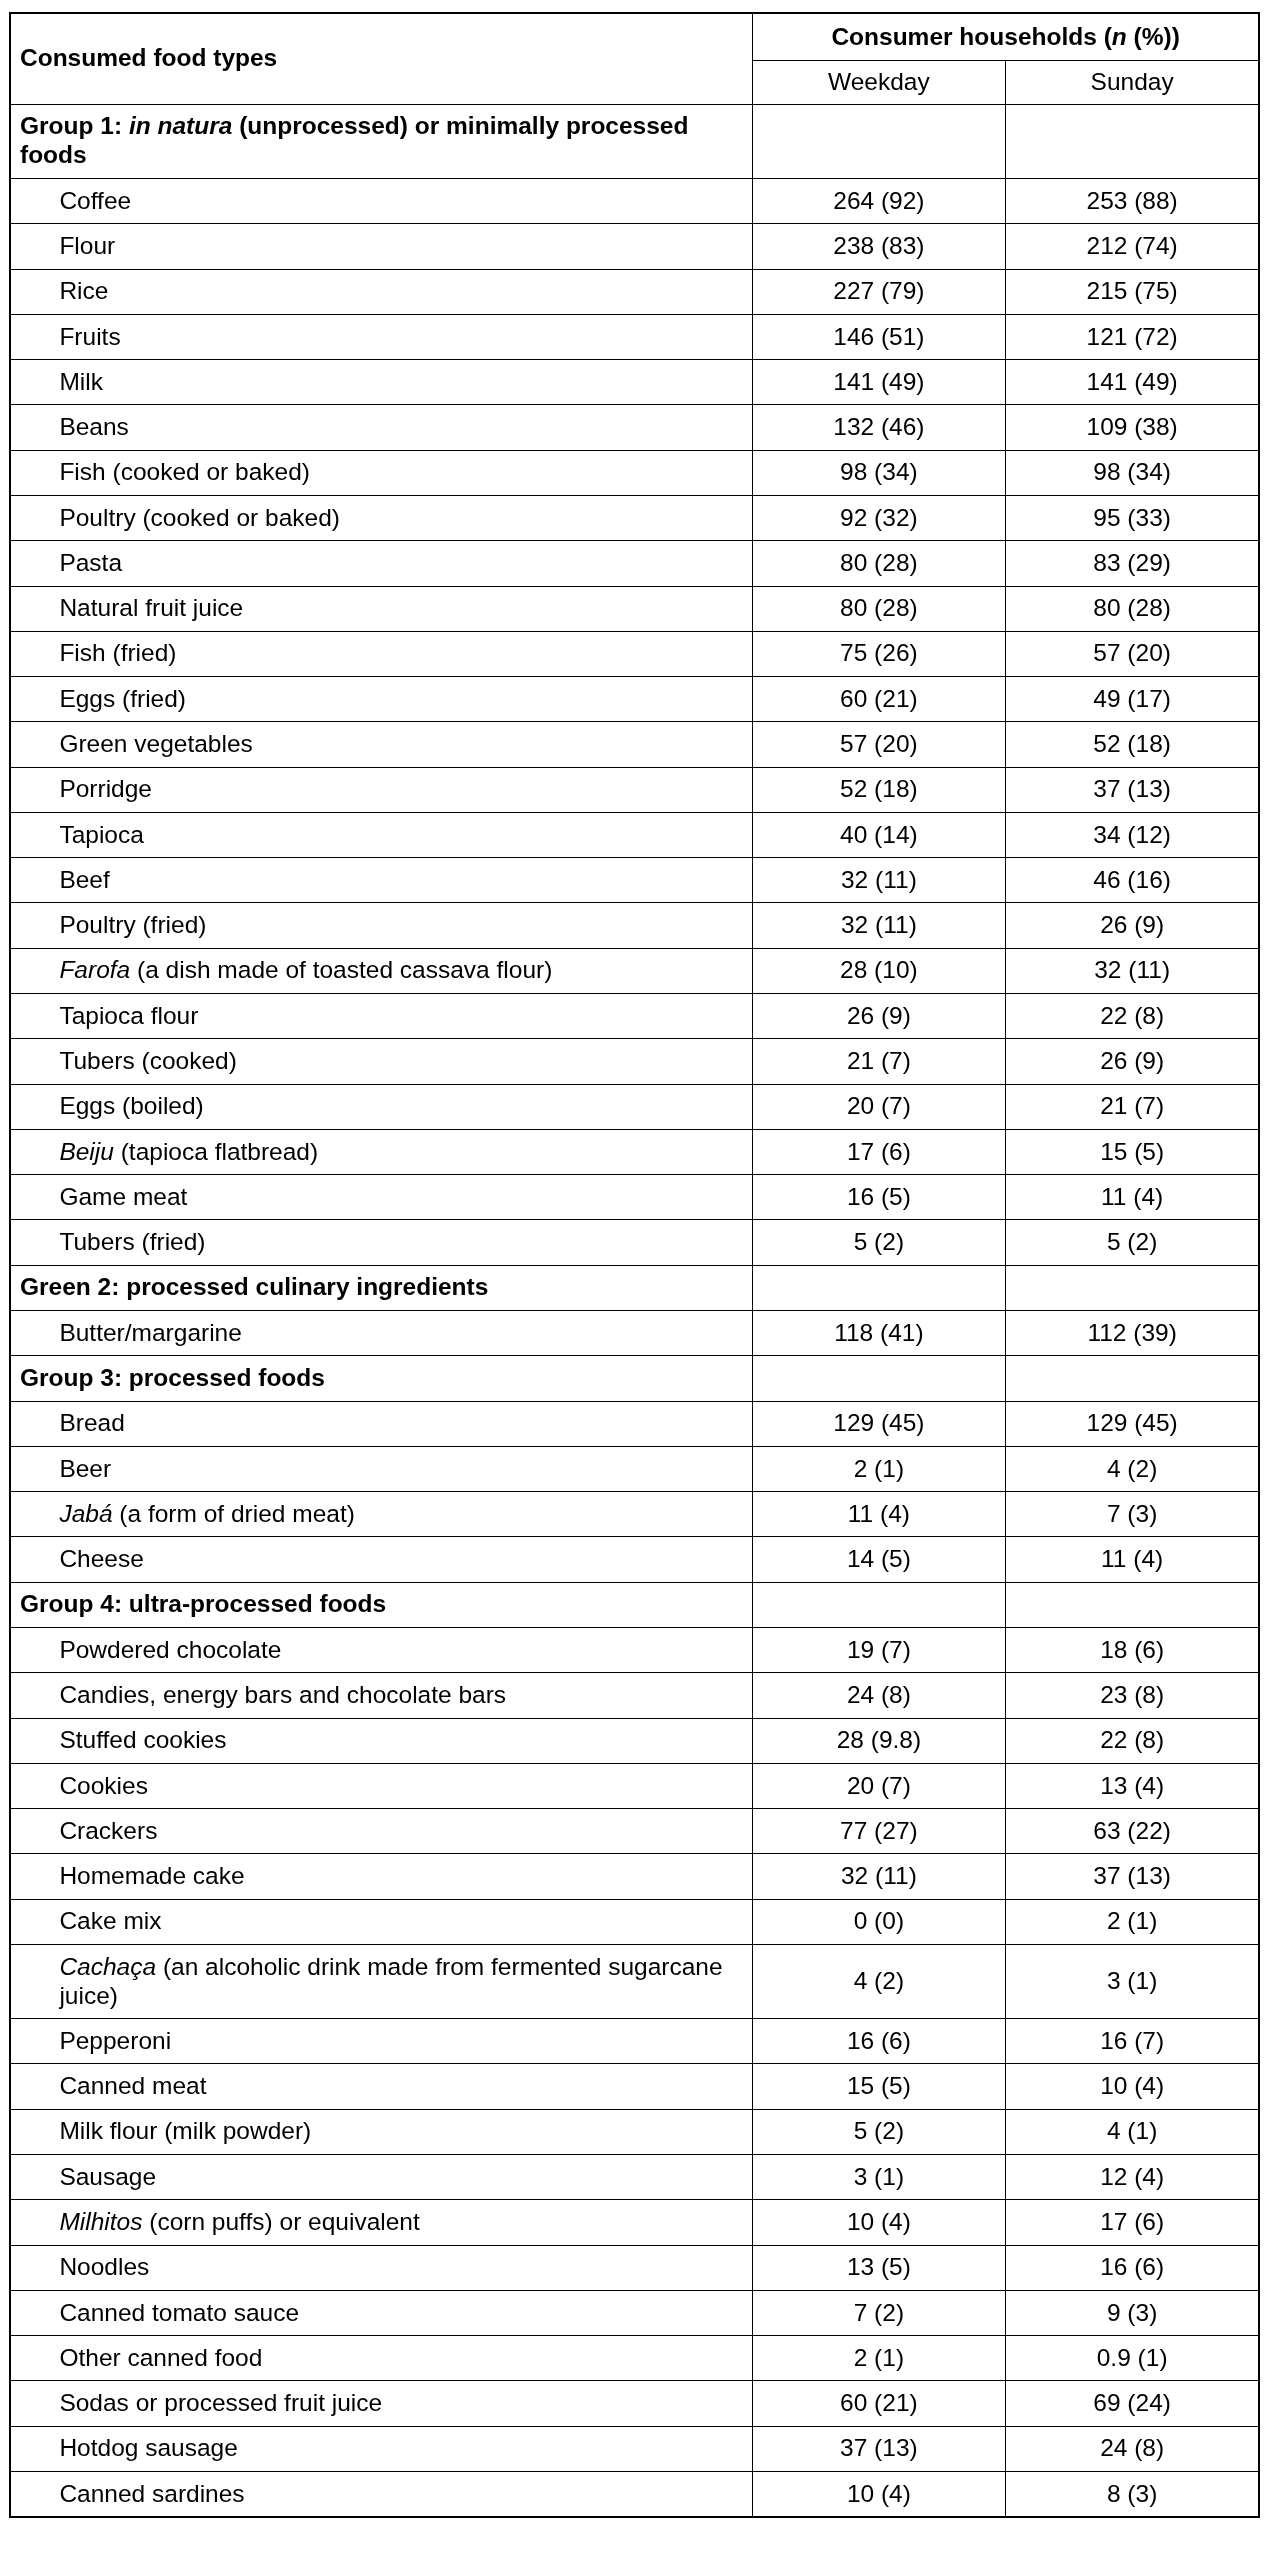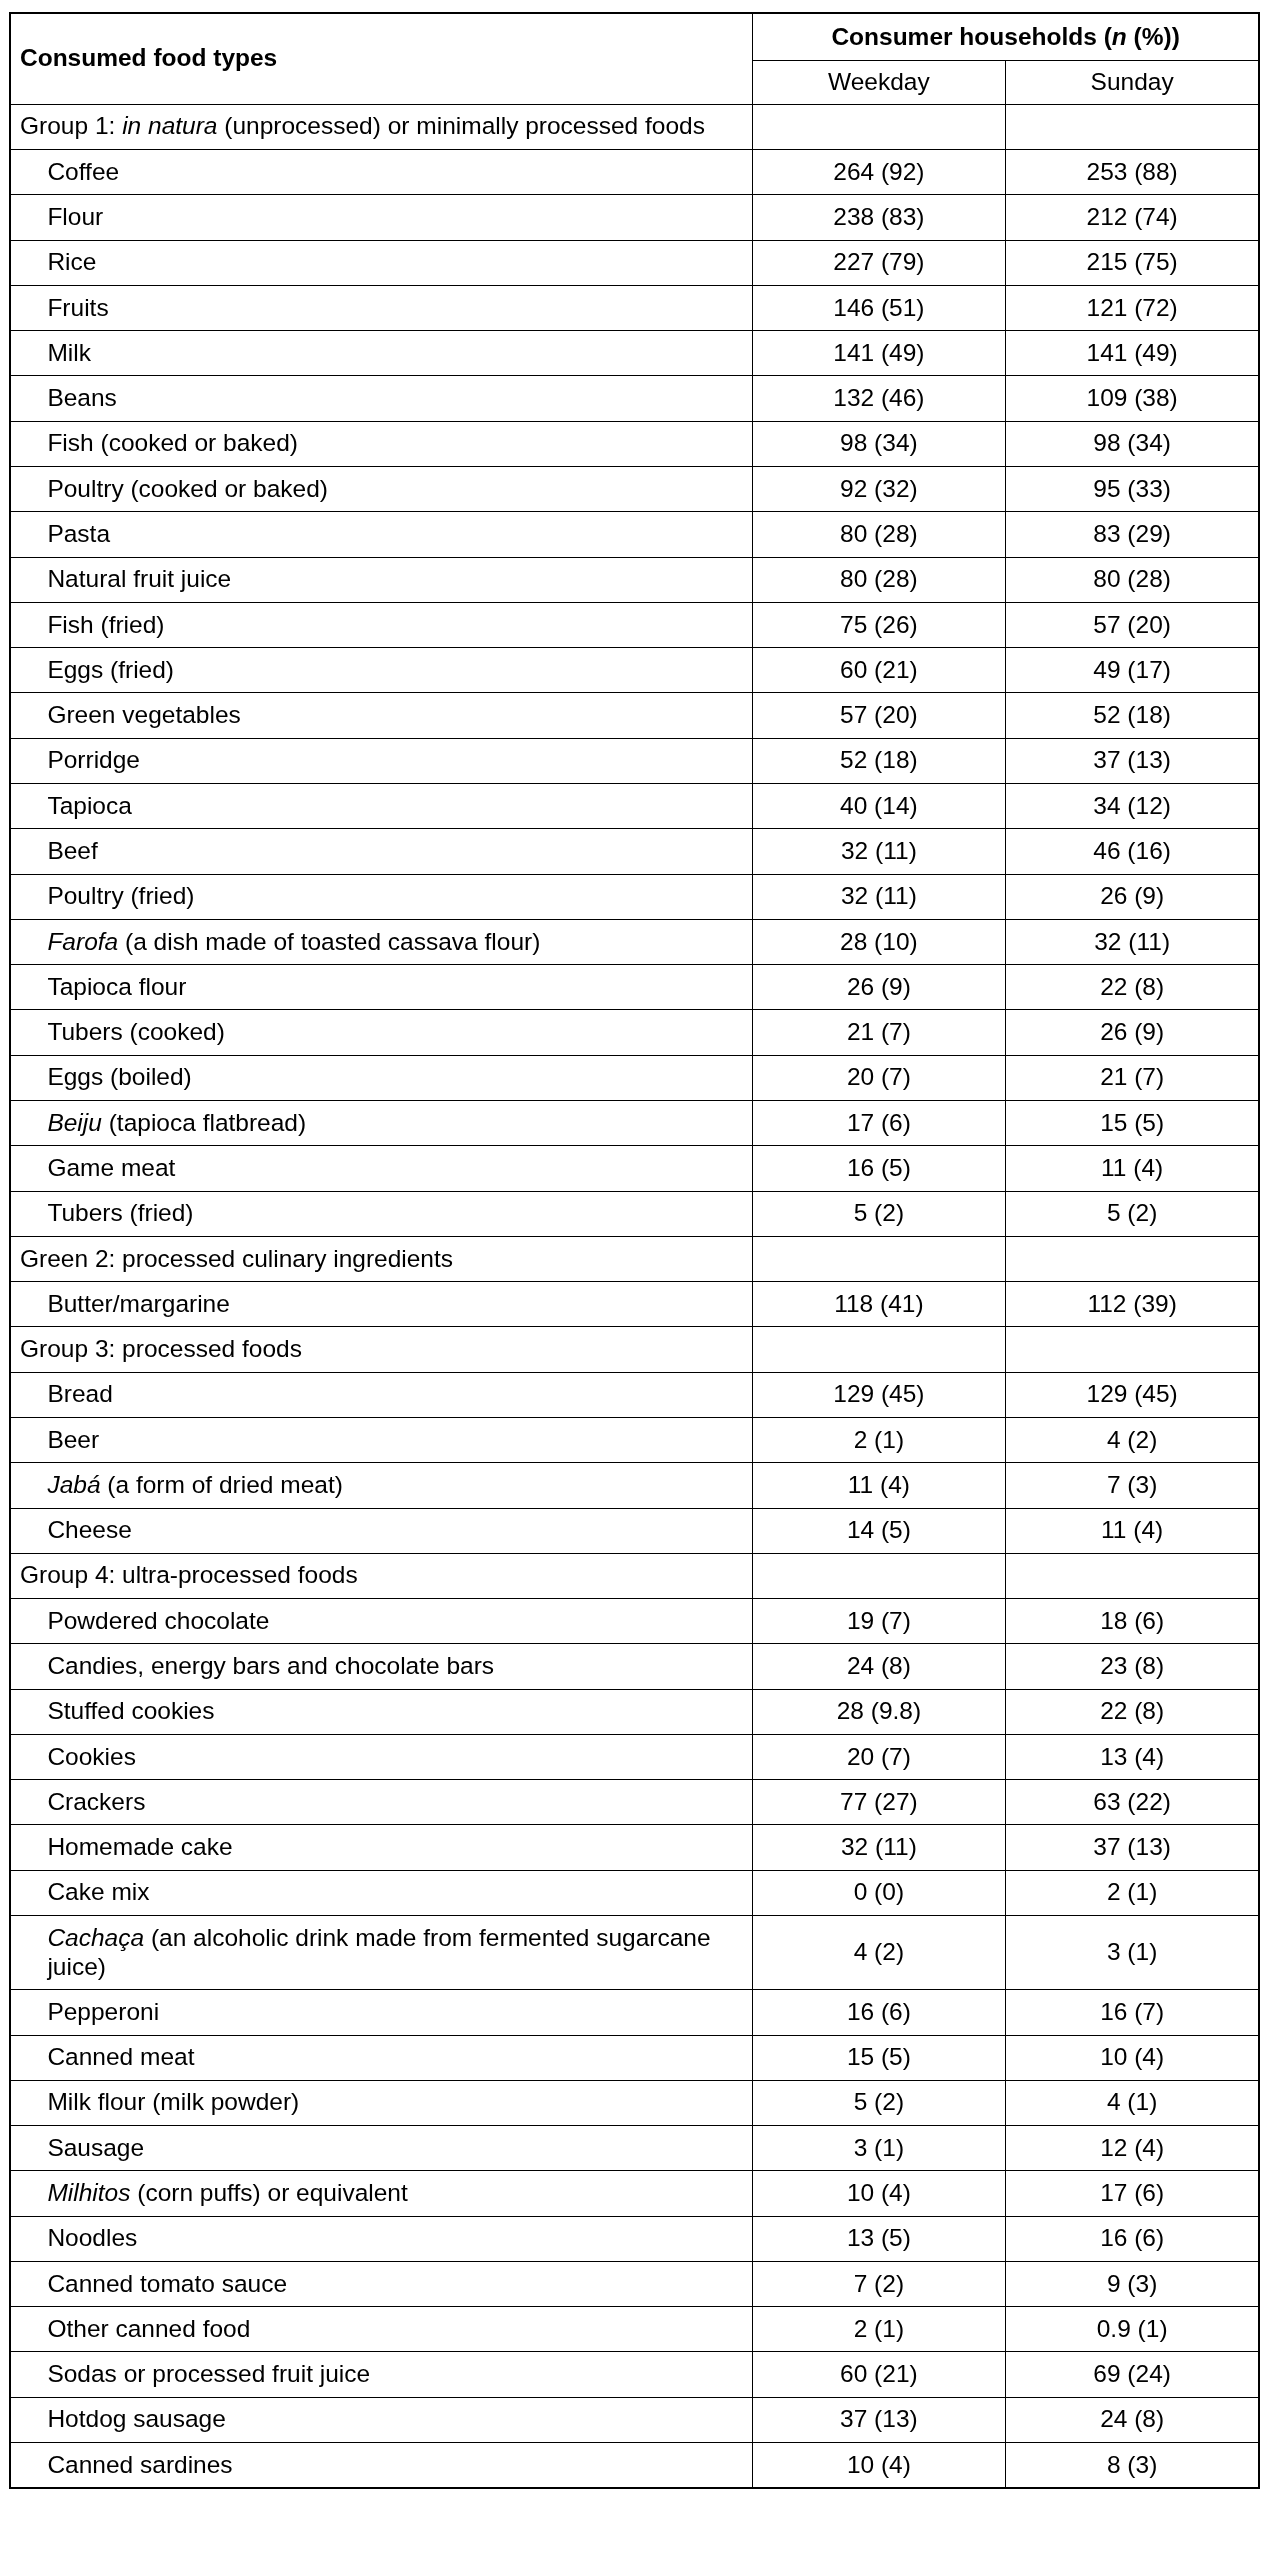--- a/index.html
+++ b/index.html
@@ -42,21 +42,21 @@
   table.datatable {
     border: 2.6px solid #000000;
   }
 
   .cell-pad-name {
     display: block;
     padding: 7.7px 6.9px 7.7px 8.6px;
     text-align: left;
   }
   .cell-pad-name.indent {
-    padding-left: 36px;
+    padding-left: 48px;
   }
   .cell-pad-num {
     display: block;
     padding: 7.7px 5.2px;
     text-align: center;
   }
   .hdr-main {
     display: block;
     padding: 8.6px 6.9px 8.6px 8.6px;
     text-align: left;
@@ -69,20 +69,21 @@
     font-weight: bold;
   }
   .hdr-sub {
     display: block;
     padding: 6.9px 6.9px;
     text-align: center;
     font-weight: normal;
   }
   .group-row .cell-pad-name {
     padding-left: 8.6px;
+    font-weight: bold;
   }
   i, em { font-style: italic; }
 </style>
 </head>
 <body>
 
 <div id="table-wrap">
   <table class="datatable">
     <colgroup>
       <col class="c-name">

